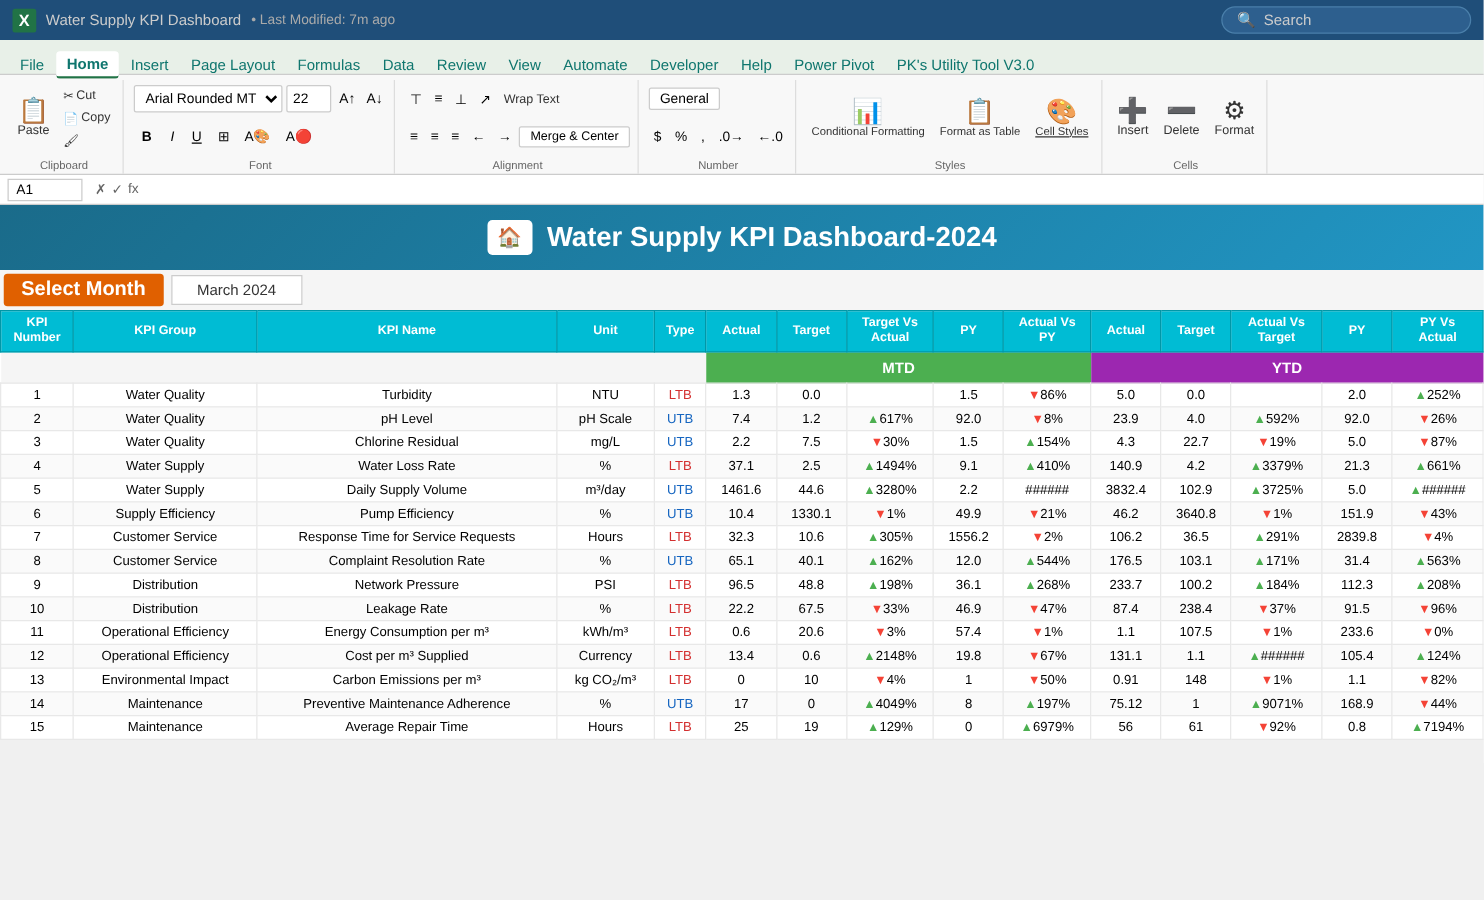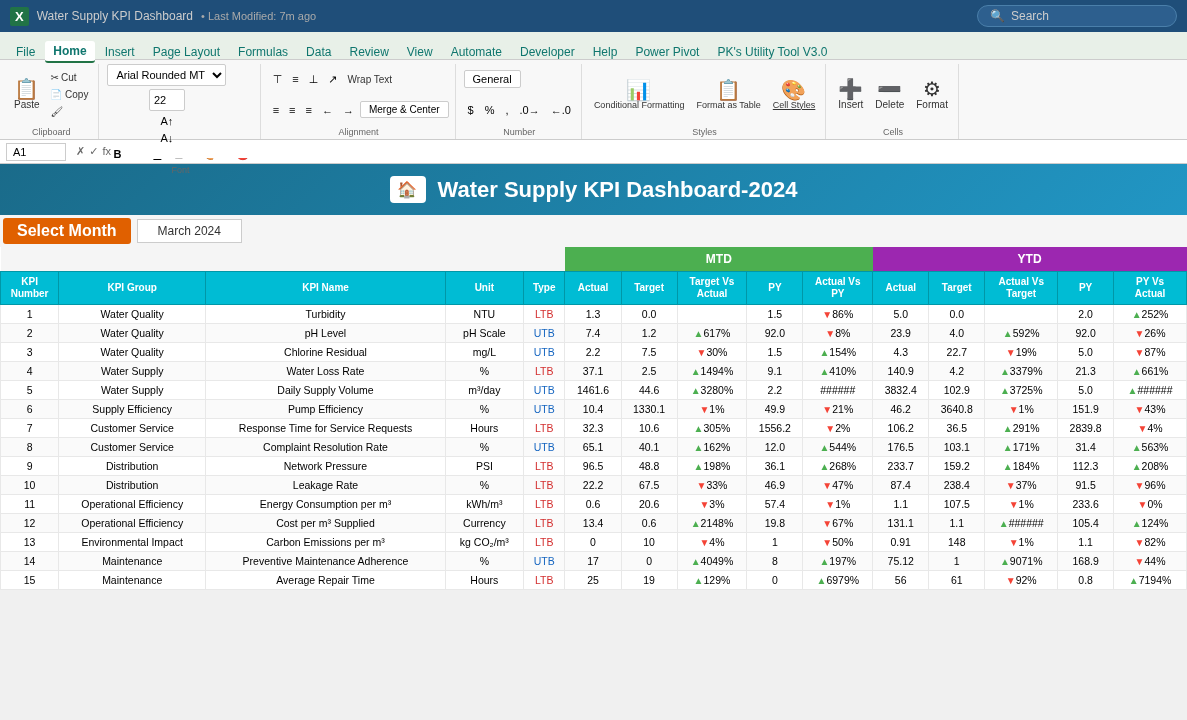--- a/index.html
+++ b/index.html
@@ -303,21 +303,21 @@
         <div class="ribbon-btn-small"><span>📄</span> Copy</div>
         <div class="ribbon-btn-small">
             <span>🖌</span>
           </div>
       </div>
     </div>
     <div class="ribbon-group-label">Clipboard</div>
   </div>
 
   <div class="ribbon-group">
-    <div class="ribbon-row" style="gap:3px;flex-wrap:wrap;flex-direction:column;">
+    <div class="ribbon-row" style="gap:3px;flex-wrap:wrap;">
       <select class="font-selector">
         <option>Arial Rounded MT</option>
       </select>
       <input type="text" class="font-selector" style="width: 36px;" value="22">
       <span style="cursor:pointer;padding:1px 3px;">A↑</span>
       <span style="cursor:pointer;padding:1px 3px;">A↓</span>
     </div>
     <div class="ribbon-row" style="gap:4px;">
       <span style="font-weight:bold;cursor:pointer;padding:2px 5px;border:1px solid transparent;">B</span>
       <span style="font-style:italic;cursor:pointer;padding:2px 5px;">I</span>
@@ -416,42 +416,42 @@
     <span>Water Supply KPI Dashboard-2024</span>
   </div>
 
   <div id="controls-row">
     <div class="select-month-btn">Select Month</div>
     <div class="month-display">March 2024</div>
   </div>
 
   <table id="kpi-table">
     <thead>
-      <tr>
-        <td colspan="5" style="background:#f5f5f5;"></td>
-        <td colspan="5" class="section-mtd">MTD</td>
-        <td colspan="5" class="section-ytd">YTD</td>
-      </tr>
       <tr>
         <td class="col-header">KPI<br>Number</td>
         <td class="col-header">KPI Group</td>
         <td class="col-header">KPI Name</td>
         <td class="col-header">Unit</td>
         <td class="col-header">Type</td>
         <td class="col-header">Actual</td>
         <td class="col-header">Target</td>
         <td class="col-header">Target Vs<br>Actual</td>
         <td class="col-header">PY</td>
         <td class="col-header">Actual Vs<br>PY</td>
         <td class="col-header">Actual</td>
         <td class="col-header">Target</td>
         <td class="col-header">Actual Vs<br>Target</td>
         <td class="col-header">PY</td>
         <td class="col-header">PY Vs<br>Actual</td>
       </tr>
+      <tr>
+        <td colspan="5" style="background:#f5f5f5;"></td>
+        <td colspan="5" class="section-mtd">MTD</td>
+        <td colspan="5" class="section-ytd">YTD</td>
+      </tr>
     </thead>
     <tbody id="table-body">
     <tr>
     <td>1</td>
     <td class="left">Water Quality</td>
     <td class="left">Turbidity</td>
     <td>NTU</td>
     <td class="type-ltb">LTB</td>
     <td>1.3</td>
     <td>0.0</td>
@@ -588,21 +588,21 @@
     <td class="left">Distribution</td>
     <td class="left">Network Pressure</td>
     <td>PSI</td>
     <td class="type-ltb">LTB</td>
     <td>96.5</td>
     <td>48.8</td>
     <td><span class="arrow-up">▲</span>198%</td>
     <td>36.1</td>
     <td><span class="arrow-up">▲</span>268%</td>
     <td>233.7</td>
-    <td>159.2</td>
+    <td>100.2</td>
     <td><span class="arrow-up">▲</span>184%</td>
     <td>112.3</td>
     <td><span class="arrow-up">▲</span>208%</td>
   </tr>
         <tr>
     <td>10</td>
     <td class="left">Distribution</td>
     <td class="left">Leakage Rate</td>
     <td>%</td>
     <td class="type-ltb">LTB</td>

